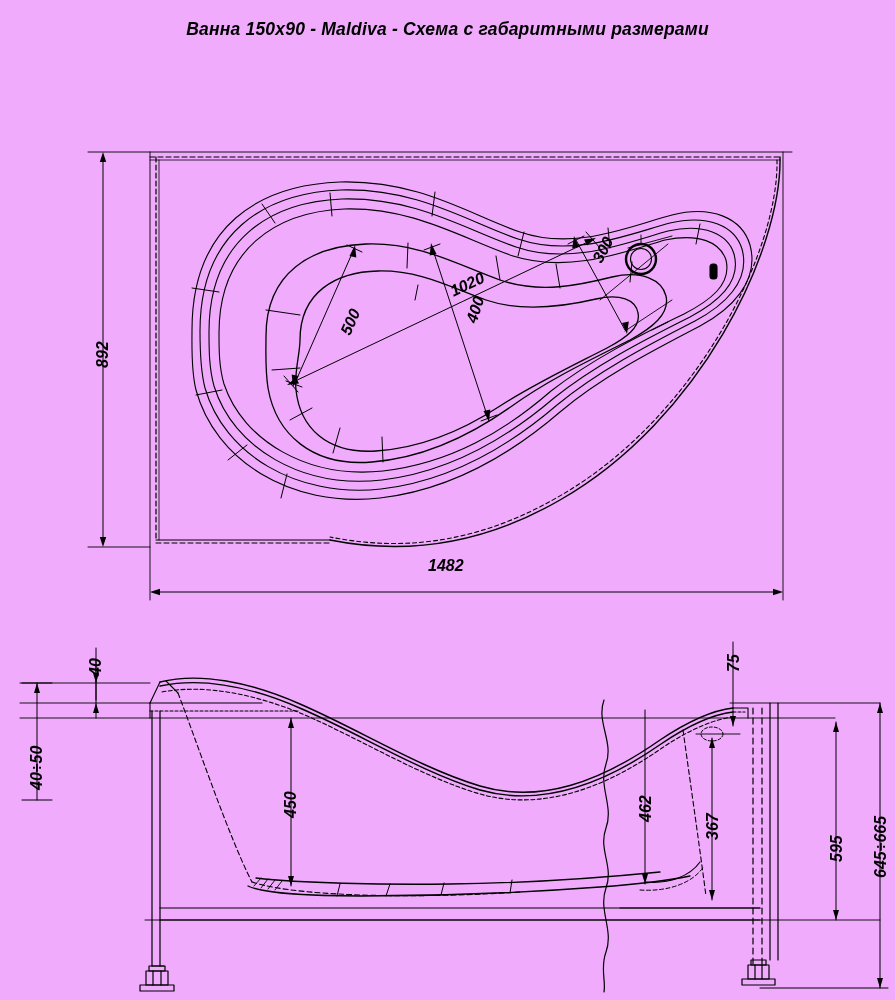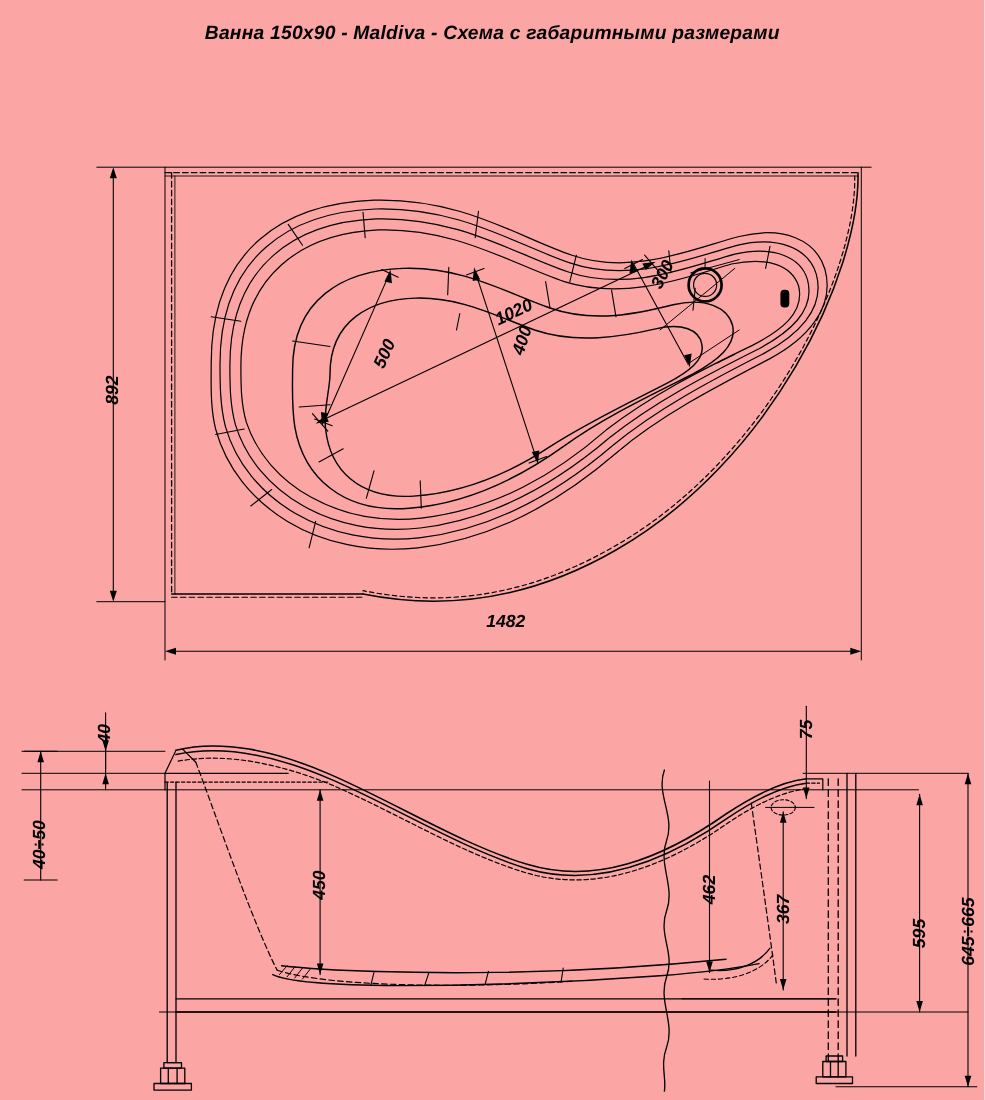--- a/index.html
+++ b/index.html
@@ -9,21 +9,21 @@
     background: #ffffff;
   }
   body {
     font-family: "Liberation Sans", "DejaVu Sans", sans-serif;
     color: #000000;
   }
   #sheet {
     position: relative;
     width: 895px;
     height: 1000px;
-    background: #fca5a5;
+    background: #f0abfc;
     overflow: hidden;
   }
   
   #title-block {
     position: absolute;
     left: 0;
     top: 14px;
     width: 895px;
     text-align: center;
   }
@@ -234,21 +234,21 @@
         <line x1="641" y1="235" x2="641" y2="244"></line>
         <line x1="628" y1="248" x2="672" y2="236"></line>
         <line x1="625" y1="331" x2="672" y2="300"></line>
         <line x1="600" y1="300" x2="668" y2="244"></line>
       </g>
 
     </g>
   </svg>
 
   <div class="dim-label rot90" style="left:95px; top:368px;">892</div>
-  <div class="dim-label" style="left:442px; top:558px;">1482</div>
+  <div class="dim-label" style="left:428px; top:558px;">1482</div>
   <div class="dim-label" style="left:448px; top:285px; transform:rotate(-25deg); transform-origin:0 0;">1020</div>
   <div class="dim-label" style="left:338px; top:331px; transform:rotate(-66deg); transform-origin:0 0;">500</div>
   <div class="dim-label" style="left:464px; top:320px; transform:rotate(-72deg); transform-origin:0 0;">400</div>
   <div class="dim-label" style="left:590px; top:258px; transform:rotate(-62deg); transform-origin:0 0;">300</div>
 
   <svg class="layer" viewBox="0 0 895 1000" xmlns="http://www.w3.org/2000/svg">
     <g fill="none" stroke="#000" stroke-width="1.1" stroke-linecap="round" stroke-linejoin="round">
 
       <g stroke-width="0.9">
         <line x1="20" y1="683" x2="150" y2="683"></line>

